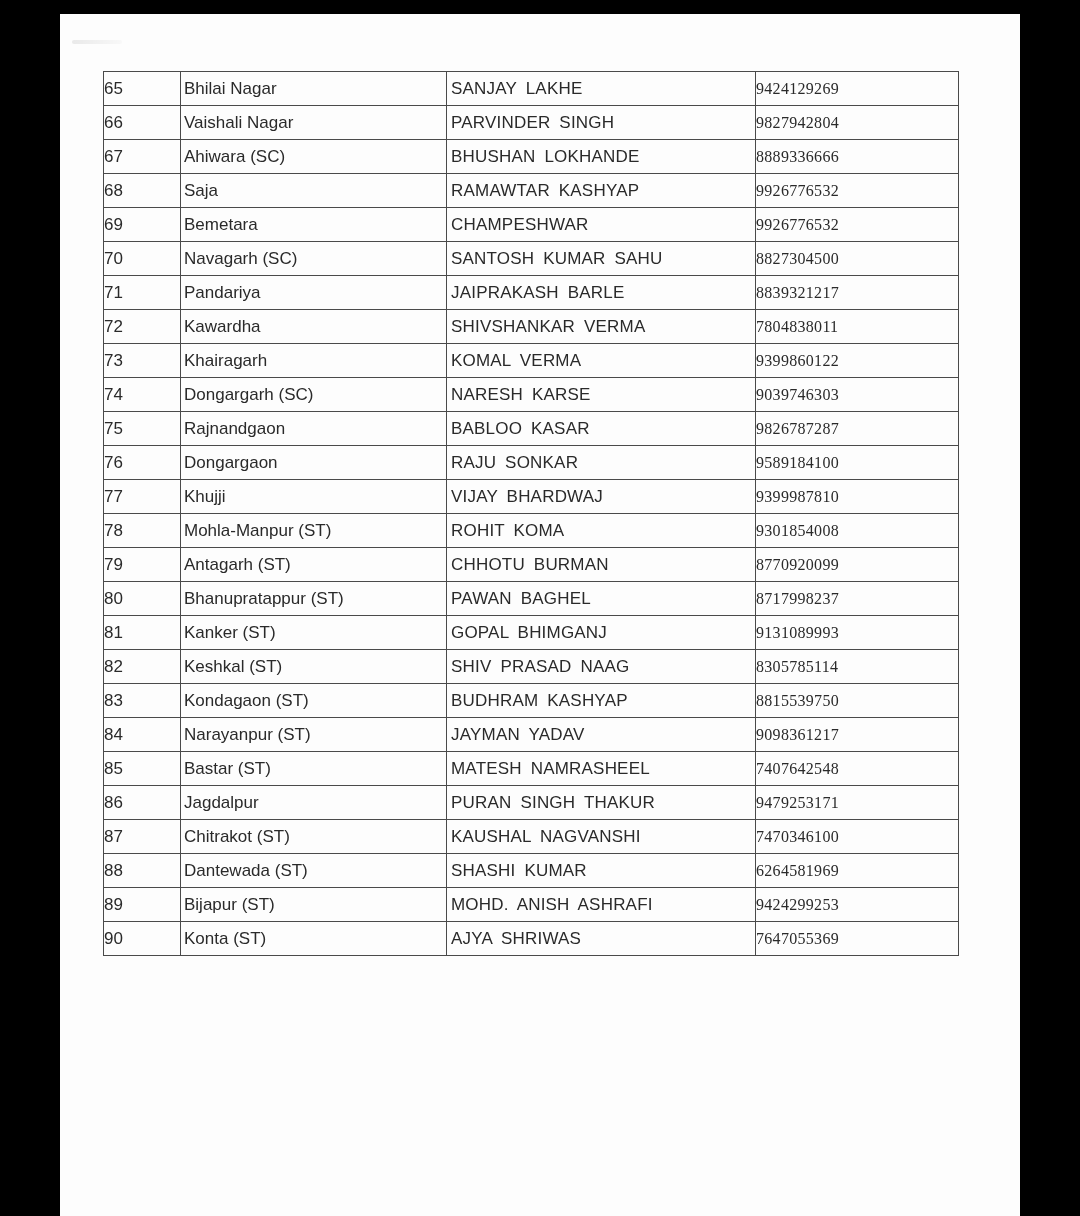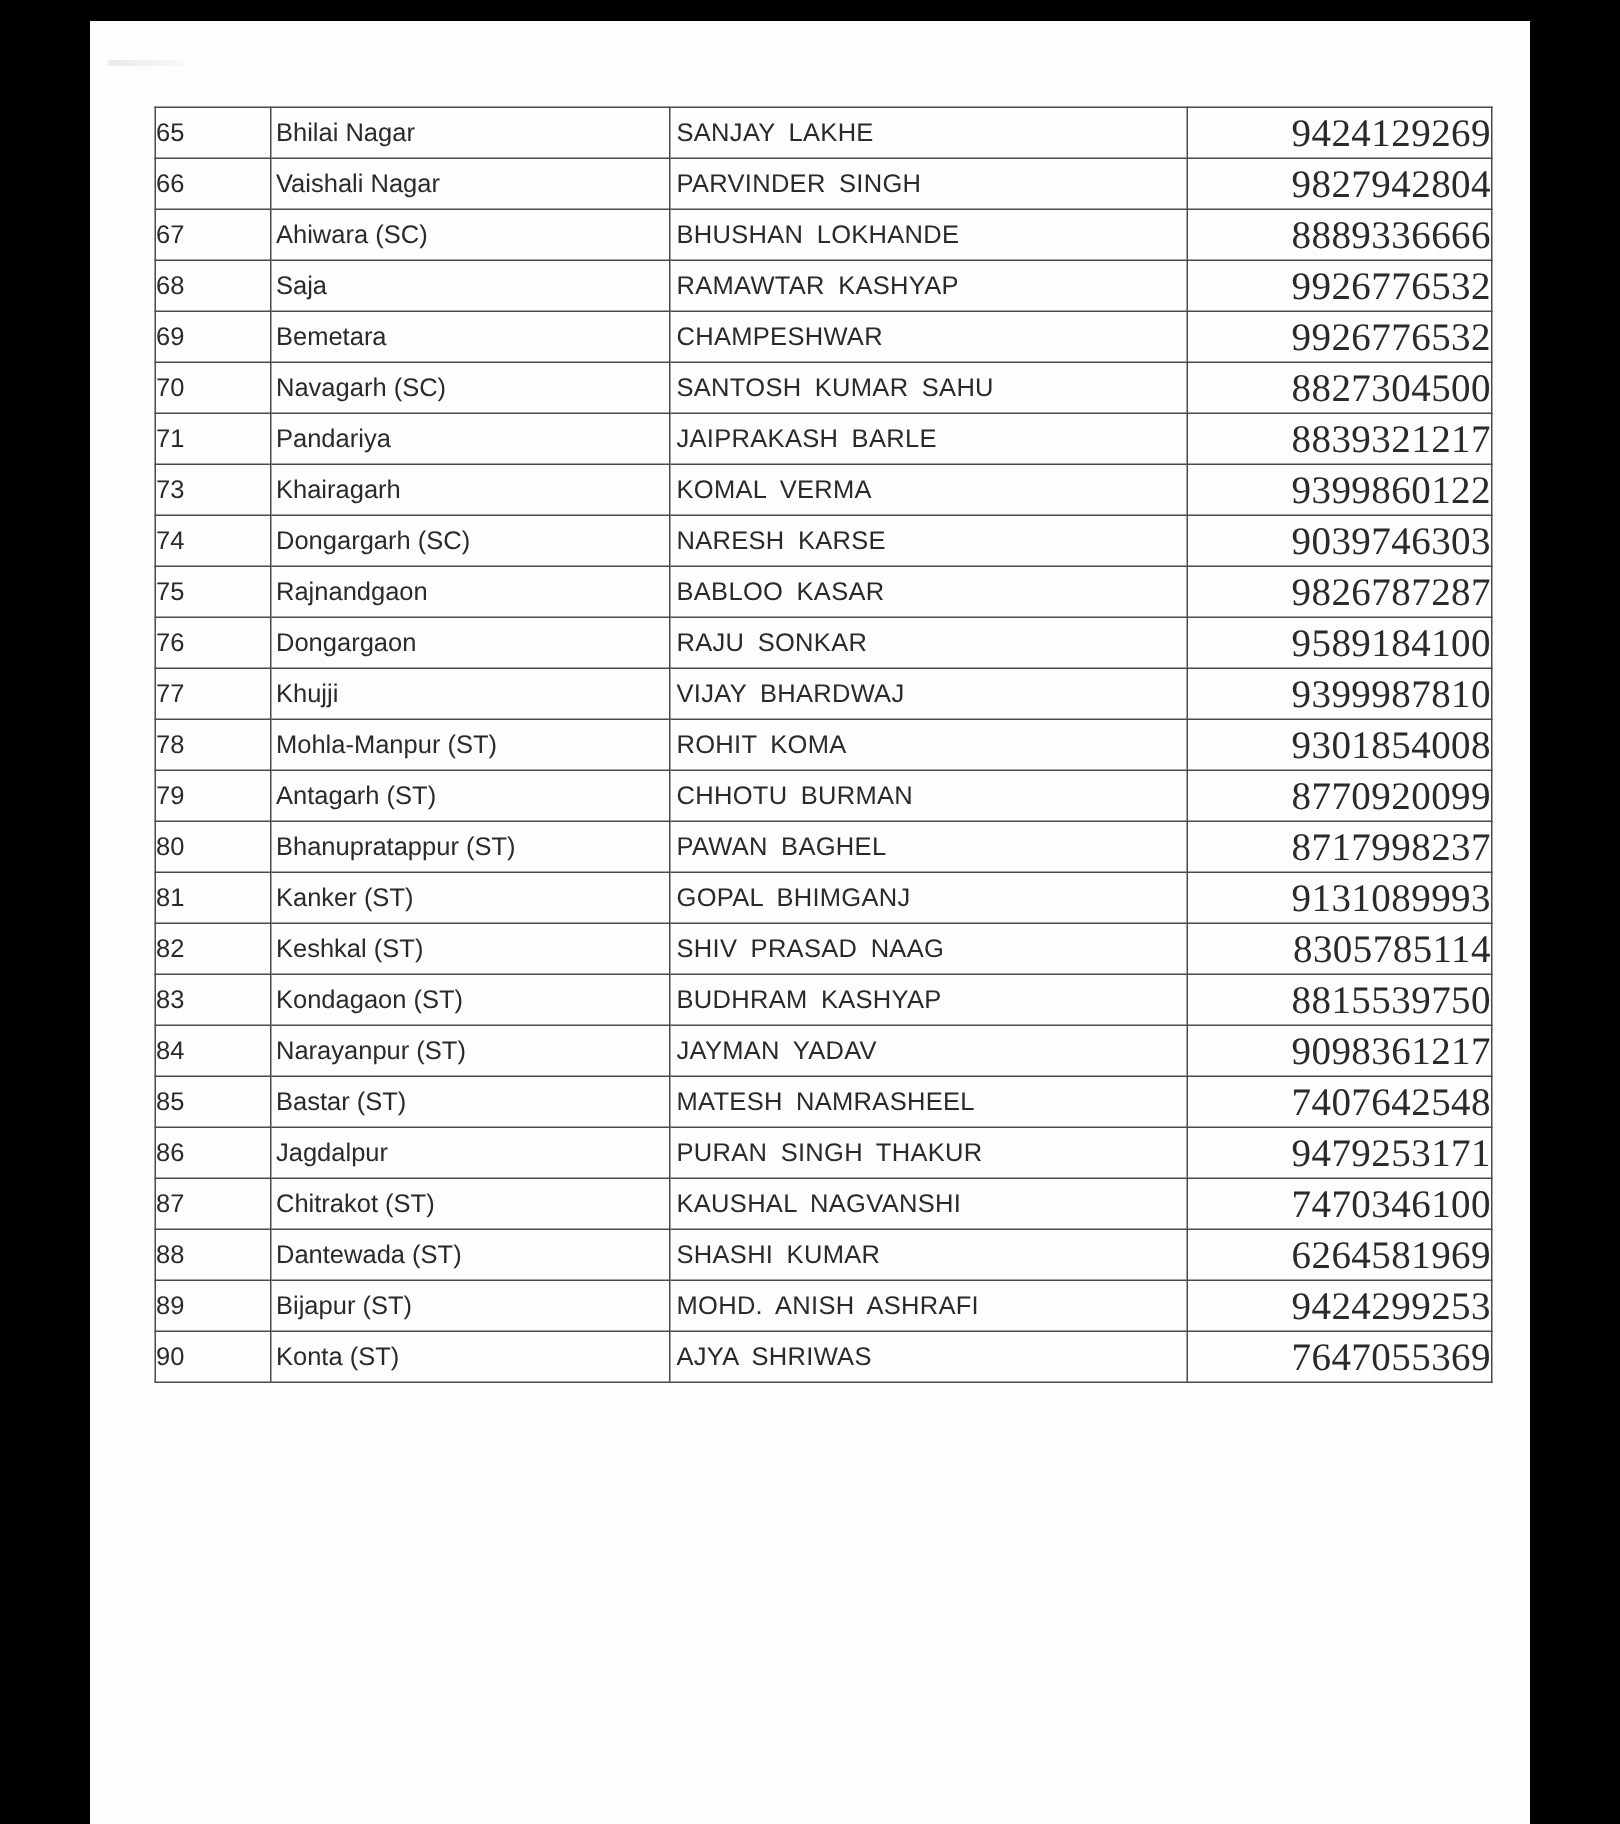--- a/index.html
+++ b/index.html
@@ -28,27 +28,27 @@
     }
     td.sno {
       width: 77px; text-align: left;
       font-family: "Liberation Sans", sans-serif; font-size: 17px;
     }
     td.constituency {
       width: 266px; padding-left: 3px !important;
       font-family: "Liberation Sans", sans-serif; font-size: 17px;
     }
     td.name {
-      width: 345px; padding-left: 4px !important;
+      width: 309px; padding-left: 4px !important;
       font-family: "Liberation Sans", sans-serif; font-size: 17px; letter-spacing: 0.2px;
       word-spacing: 4px;
     }
     td.phone {
-      width: 203px; text-align: right;
-      font-family: "Liberation Serif", serif; font-size: 26px; letter-spacing: 0.3px;
+      width: 203px; text-align: left;
+      font-family: "Liberation Serif", serif; font-size: 16px; letter-spacing: 0.3px;
       color: #333;
     }
     .signature-block {
       position: absolute; left: 460px; top: 1068px; width: 380px;
       text-align: center;
       font-family: "Liberation Serif", serif; color: #222;
     }
     .signature {
       font-family: "DejaVu Serif", serif; font-style: italic;
       color: #4a4ad0; font-size: 20px; height: 30px; line-height: 30px;
@@ -103,20 +103,26 @@
           <td class="name">SANTOSH KUMAR SAHU</td>
           <td class="phone">8827304500</td>
         </tr>
         <tr>
           <td class="sno">71</td>
           <td class="constituency">Pandariya</td>
           <td class="name">JAIPRAKASH BARLE</td>
           <td class="phone">8839321217</td>
         </tr>
         <tr>
+          <td class="sno">72</td>
+          <td class="constituency">Kawardha</td>
+          <td class="name">SHIVSHANKAR VERMA</td>
+          <td class="phone">7804838011</td>
+        </tr>
+        <tr>
           <td class="sno">73</td>
           <td class="constituency">Khairagarh</td>
           <td class="name">KOMAL VERMA</td>
           <td class="phone">9399860122</td>
         </tr>
         <tr>
           <td class="sno">74</td>
           <td class="constituency">Dongargarh (SC)</td>
           <td class="name">NARESH KARSE</td>
           <td class="phone">9039746303</td>

